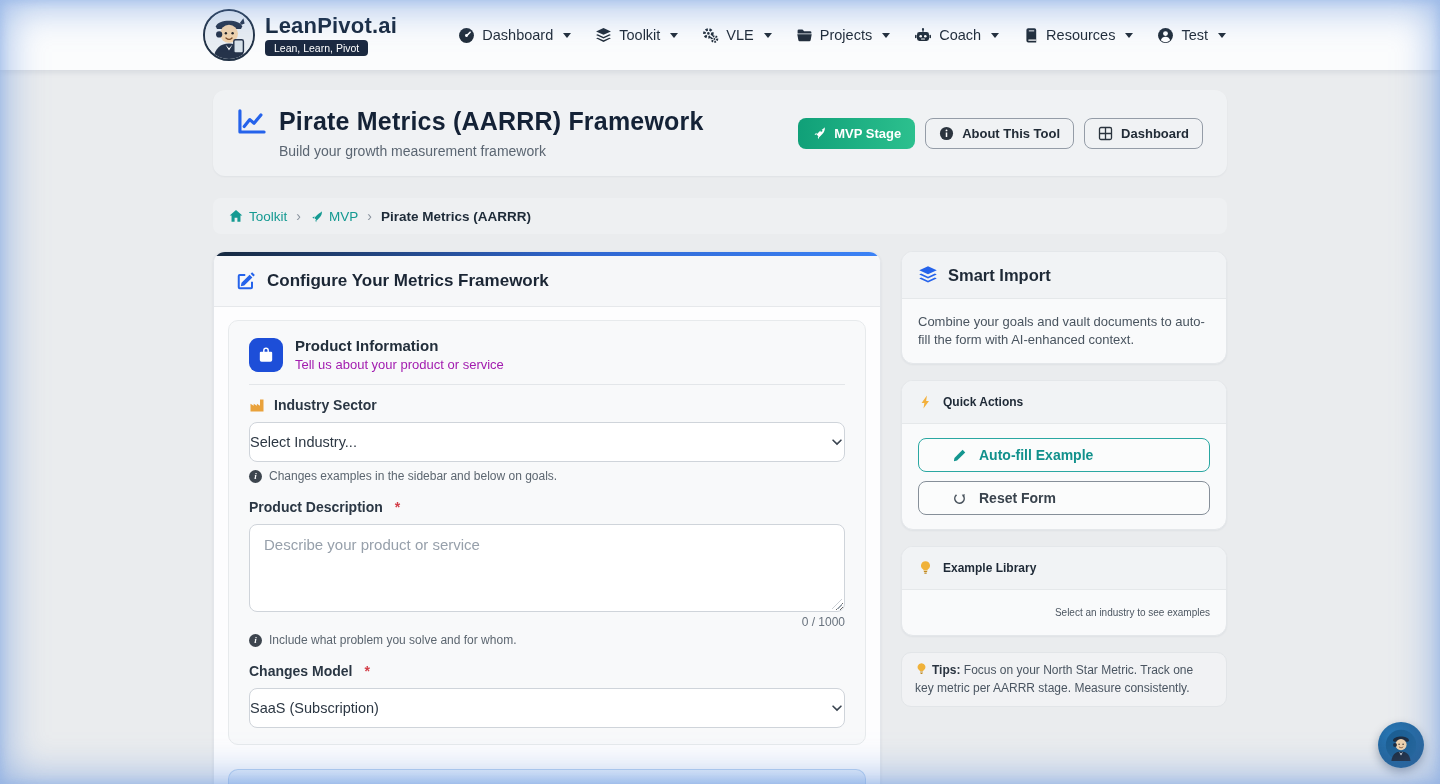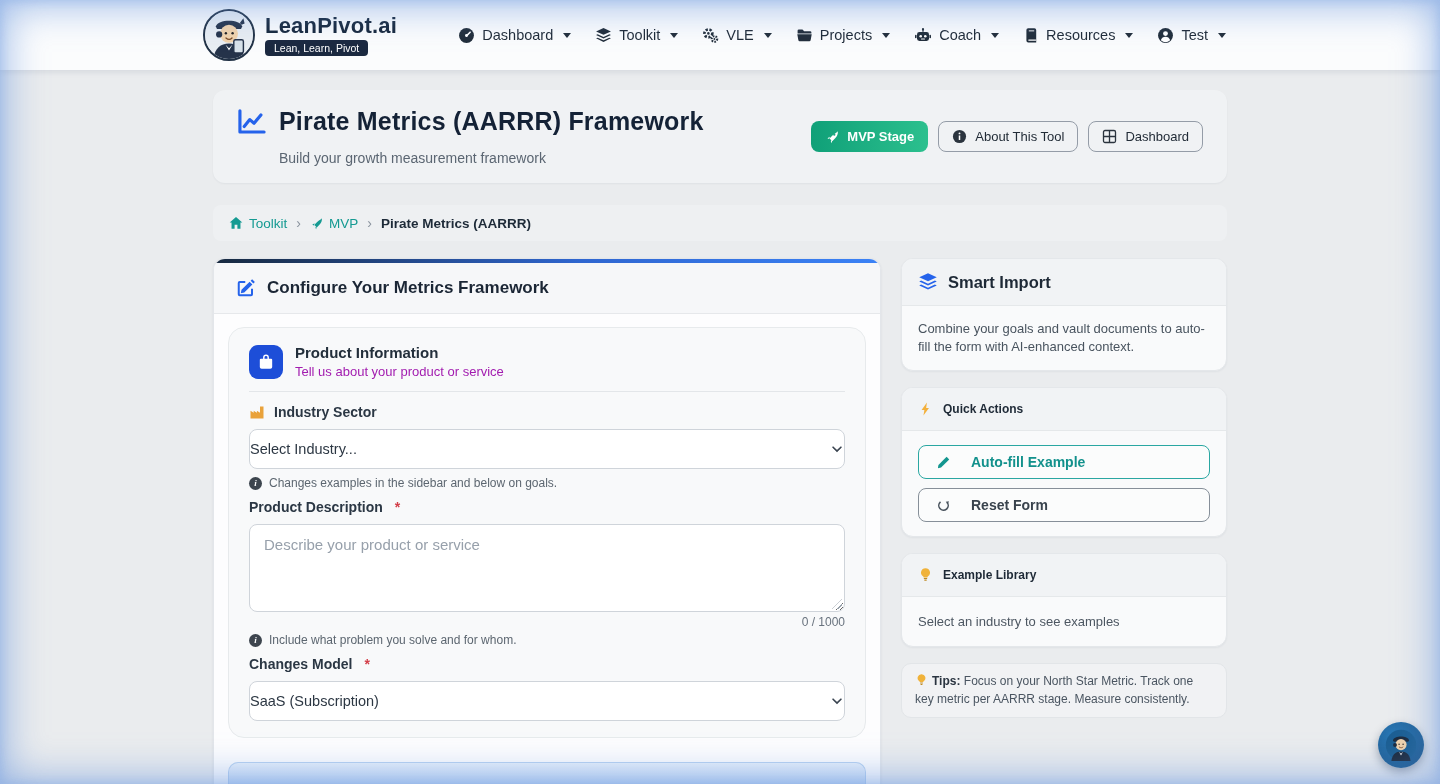--- a/index.html
+++ b/index.html
@@ -27,25 +27,25 @@
   .caret { width:0; height:0; border-left:4px solid transparent; border-right:4px solid transparent; border-top:5px solid #222d3a; margin-left:3px; }
   .i { display:inline-flex; align-items:center; justify-content:center; }
 
   
   .page { width:1014px; margin:20px auto 0; position:relative; z-index:2; }
 
   .header-card { background:#f0f2f4; border-radius:12px; padding:17px 24px;
     display:flex; justify-content:space-between; align-items:center; box-shadow:0 1px 2px rgba(10,30,60,.05); }
   .title-row { display:flex; align-items:center; gap:12px; }
   .page-title { font-size:25px; font-weight:800; color:#142236; letter-spacing:.2px; }
-  .page-subtitle { font-size:14px; color:#5b6672; margin-top:14px; margin-left:42px; }
+  .page-subtitle { font-size:14px; color:#5b6672; margin-top:7px; margin-left:42px; }
   .header-actions { display:flex; gap:10px; align-items:center; }
   .badge-mvp { background:linear-gradient(90deg,#10a078,#2cc08e); color:#fff; font-size:13px; font-weight:700;
     padding:8px 14px; border-radius:8px; display:flex; gap:8px; align-items:center; cursor:pointer;text-align:center; }
-  .btn-outline { border:1px solid #949ca7; border-radius:8px; padding:7px 13px; font-size:13px; font-weight:400;
+  .btn-outline { border:1px solid #949ca7; border-radius:8px; padding:7px 13px; font-size:13px; font-weight:700;
     color:#222c37; display:flex; gap:8px; align-items:center; background:transparent; cursor:pointer; }
 
   .crumb-card { margin-top:22px; background:#eef0f2; border-radius:8px; padding:10px 16px;
     display:flex; align-items:center; gap:9px; font-size:13.5px; }
   .crumb-link { color:#159a92; display:flex; gap:6px; align-items:center; cursor:pointer; }
   .crumb-sep { color:#8a939e; font-size:14px; }
   .crumb-current { color:#1d2a38; font-weight:700; }
 
   .grid { display:flex; gap:20px; margin-top:17px; align-items:flex-start; }
   .main-col { width:668px; }
@@ -53,28 +53,28 @@
 
   
   .form-card { background:#fdfdfe; border:1px solid #e3e6ea; border-radius:12px; overflow:hidden;
     box-shadow:0 1px 3px rgba(15,30,60,.07); }
   .form-card-top { height:4px; background:linear-gradient(90deg,#17293f,#2f66d0 55%,#3b82f6); }
   .form-card-header { padding:15px 22px; background:#f6f7f9; border-bottom:1px solid #e6e8eb;
     display:flex; align-items:center; gap:11px; }
   .form-card-title { font-size:17px; font-weight:700; color:#1b2635; }
   .form-card-body { padding:13px 14px 20px; }
 
-  .section-card { background:#f8f9fa; border:1px solid #e7eaec; border-radius:16px; padding:16px 20px; }
+  .section-card { background:#f8f9fa; border:1px solid #e7eaec; border-radius:10px; padding:16px 20px; }
   .sec-head { display:flex; gap:12px; align-items:center; }
   .icon-chip { width:34px; height:34px; border-radius:9px; background:#1d4ed8; display:flex; align-items:center; justify-content:center; flex:0 0 auto; }
   .sec-title { font-size:15px; font-weight:700; color:#232f3b; }
   .sec-sub { font-size:13px; color:#a21caf; margin-top:3px; }
   .sec-divider { border:none; border-top:1px solid #e3e6e9; margin:12px 0; }
 
-  .field-group { margin-top:9px; }
+  .field-group { margin-top:16px; }
   .field-label { display:flex; gap:9px; align-items:center; font-size:14px; font-weight:700; color:#2b3744; margin-bottom:9px; }
   .req { color:#d33f49; margin-left:3px; font-weight:700; }
   .select { height:40px; background:#fff; border:1px solid #cfd4da; border-radius:8px;
     display:flex; align-items:center; justify-content:space-between; padding:0 0; font-size:14.5px; color:#2c3743; cursor:pointer; }
   .help { display:flex; gap:7px; align-items:center; font-size:12px; color:#5c6670; margin-top:7px; }
   .info-dot { width:13px; height:13px; border-radius:50%; background:#3d454e; color:#fff; font-size:9px; font-weight:700;
     font-style:italic; display:inline-flex; align-items:center; justify-content:center; flex:0 0 auto; font-family:"Liberation Serif",serif; }
   .ta-wrap { position:relative; }
   textarea.desc { width:100%; height:88px; border:1px solid #cfd4da; border-radius:8px; padding:11px 14px;
     font-size:15px; color:#2b3642; background:#fff; resize:vertical; font-family:"Liberation Sans",sans-serif; display:block; }
@@ -91,25 +91,25 @@
   .side-card { background:#f9fafb; border:1px solid #e4e7ea; border-radius:12px; overflow:hidden; box-shadow:0 1px 2px rgba(10,30,60,.05); }
   .side-header { background:#f1f3f5; border-bottom:1px solid #e5e8ea; padding:13px 16px;
     display:flex; gap:10px; align-items:center; font-weight:600; color:#1e2936; }
   .side-header.lg { font-size:16.5px; }
   .side-header.md { font-size:12px; }
   .side-body { padding:14px 16px; }
   .smart-text { font-size:13px; color:#49545f; line-height:1.4; }
   .btn-teal { margin-top:12px; width:100%; height:38px; background:#0d5c66; color:#f2f7f7; border:none; border-radius:8px;
     font-size:14px; font-weight:600; display:flex; align-items:center; gap:13px; padding-left:22px; cursor:pointer;
     font-family:"Liberation Sans",sans-serif; box-shadow:0 2px 4px rgba(10,40,50,.25); }
-  .btn-quick { width:100%; height:34px; border-radius:8px; background:#fbfcfc; display:flex; align-items:center; gap:20px;
-    padding-left:17px; font-size:14px; font-weight:600; cursor:pointer; font-family:"Liberation Sans",sans-serif; }
+  .btn-quick { width:100%; height:34px; border-radius:8px; background:#fbfcfc; display:flex; align-items:center; gap:12px;
+    padding-left:33px; font-size:14px; font-weight:600; cursor:pointer; font-family:"Liberation Sans",sans-serif; }
   .btn-autofill { border:1.5px solid #2aa7a2; color:#12918c; }
   .btn-reset { border:1.5px solid #868f99; color:#39434d; margin-top:9px; }
-  .empty-text { font-size:13px; color:#4d5762; padding:3px 0; }
+  .empty-text { font-size:10px; color:#4d5762; padding:3px 0;text-align:right; }
   .tips-card { background:#f1f2f4; border:1px solid #e2e5e8; border-radius:10px; padding:9px 13px;
     font-size:12px; color:#4a5561; line-height:1.45; }
   .tips-card b { color:#2a3440; }
   .tips-bulb { display:inline-flex; vertical-align:-2px; margin-right:4px; }
 
   
   .chat-fab { position:fixed; right:16px; bottom:16px; width:46px; height:46px; border-radius:50%;
     background:radial-gradient(circle at 35% 30%, #2b7ab8, #174f80); box-shadow:0 4px 10px rgba(10,30,60,.35);
     display:flex; align-items:center; justify-content:center; z-index:45; cursor:pointer; }
 </style>

